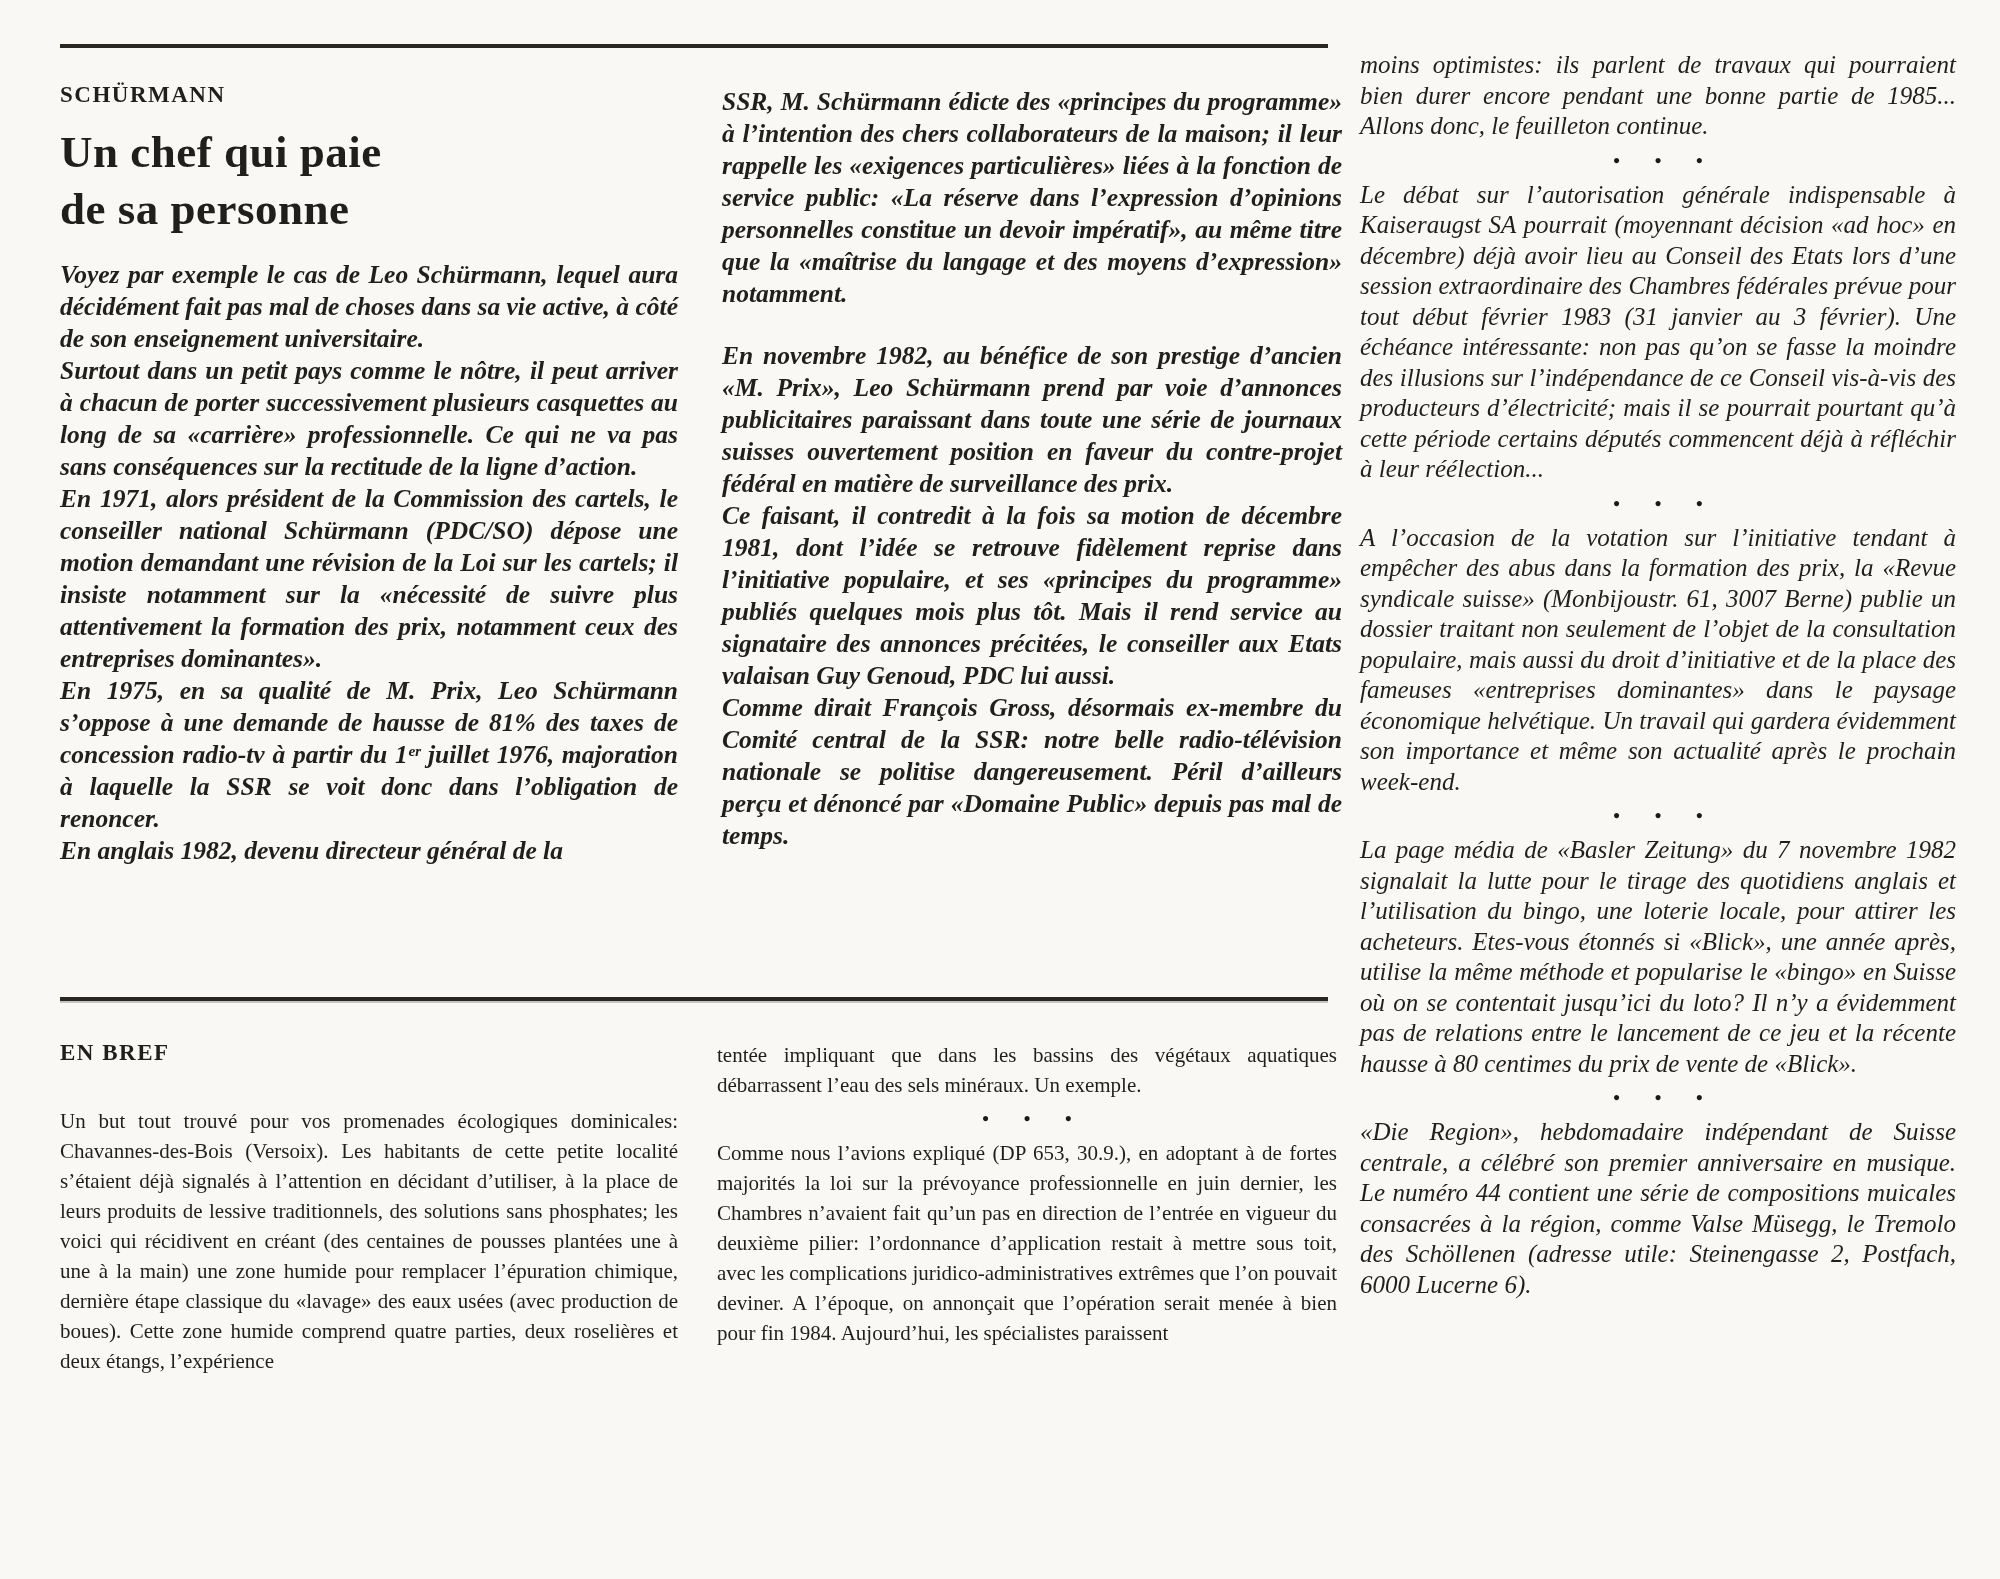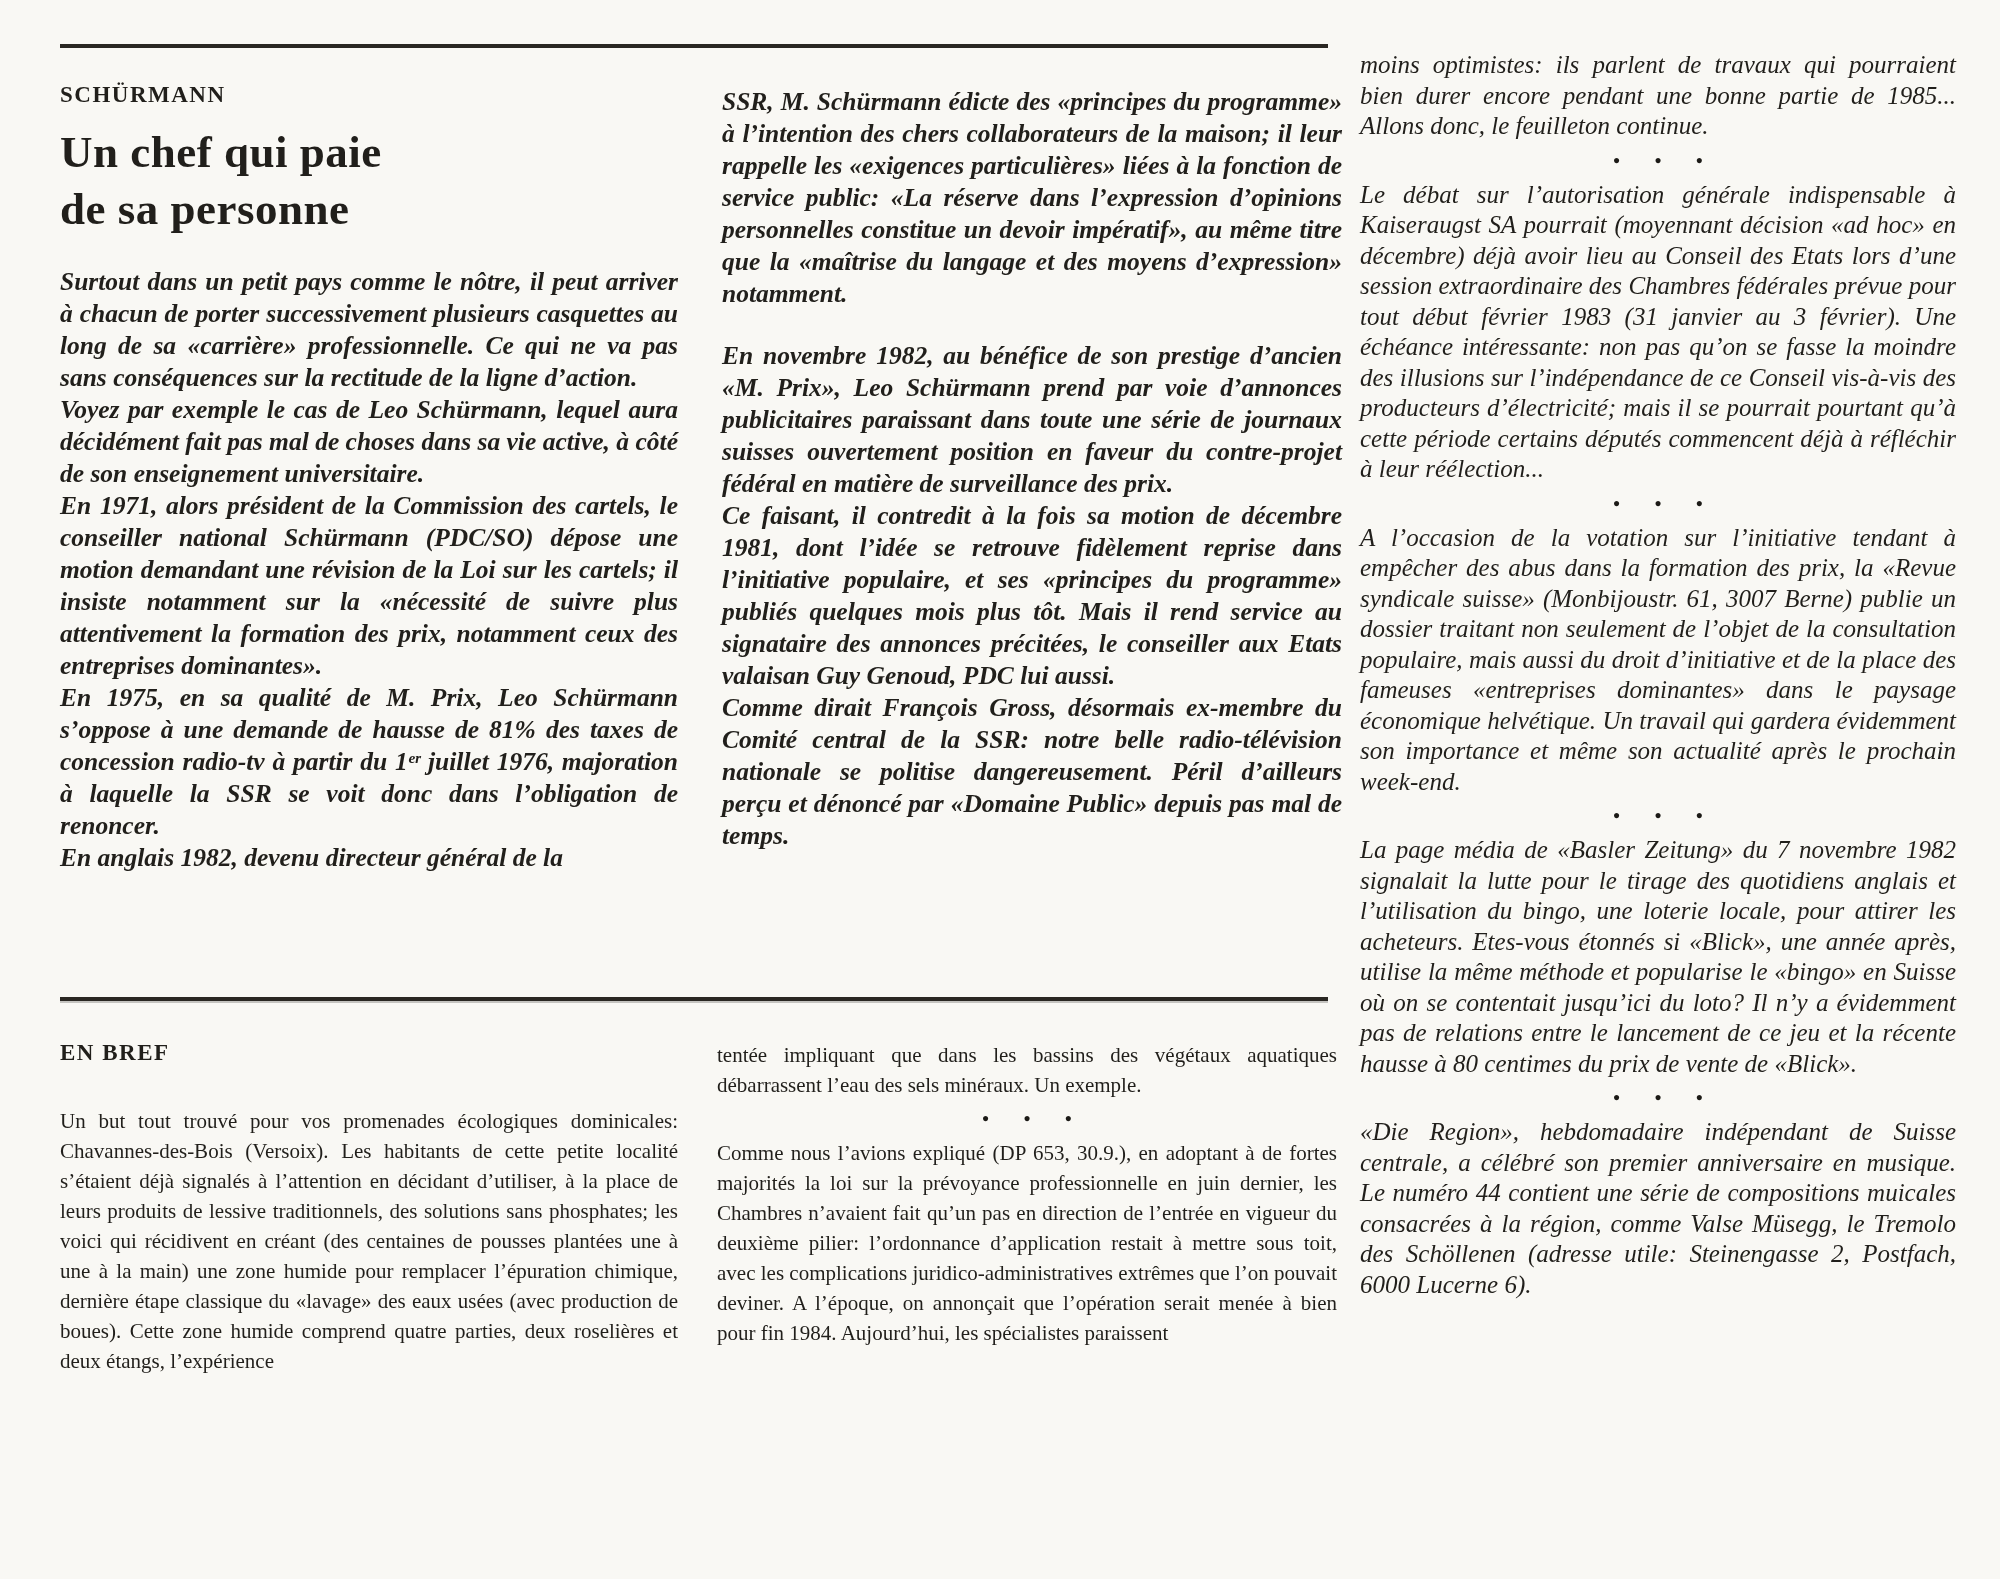--- a/index.html
+++ b/index.html
@@ -42,21 +42,21 @@
     font-weight: bold;
     font-size: 23px;
     letter-spacing: 1.5px;
   }
   .title-line {
     font-weight: bold;
     font-size: 45px;
     line-height: 57px;
     letter-spacing: 0.5px;
   }
-  .title-block { margin: 16px 0 28px 0; }
+  .title-block { margin: 16px 0 21px 0; }
   .italic-body p {
     font-style: italic;
     font-size: 25.5px;
     line-height: 32px;
     text-align: justify;
     margin: 0;
     font-weight: bold;
   }
   .gap-top { margin-top: 30px !important; }
   .col2-article { padding-top: 4px; }
@@ -117,22 +117,22 @@
   <div class="rule rule-top"></div>
   <div class="rule rule-mid"></div>
 
   <div class="article">
     <div class="col italic-body">
       <div class="kicker">SCHÜRMANN</div>
       <div class="title-block">
         <div class="title-line">Un chef qui paie</div>
         <div class="title-line">de sa personne</div>
       </div>
+      <p>Voyez par exemple le cas de Leo Schürmann, lequel aura décidément fait pas mal de choses dans sa vie active, à côté de son enseignement universitaire.</p>
       <p>Surtout dans un petit pays comme le nôtre, il peut arriver à chacun de porter successivement plusieurs casquettes au long de sa «carrière» professionnelle. Ce qui ne va pas sans conséquences sur la rectitude de la ligne d’action.</p>
-      <p>Voyez par exemple le cas de Leo Schürmann, lequel aura décidément fait pas mal de choses dans sa vie active, à côté de son enseignement universitaire.</p>
       <p>En 1971, alors président de la Commission des cartels, le conseiller national Schürmann (PDC/SO) dépose une motion demandant une révision de la Loi sur les cartels; il insiste notamment sur la «nécessité de suivre plus attentivement la formation des prix, notamment ceux des entreprises dominantes».</p>
       <p>En 1975, en sa qualité de M. Prix, Leo Schürmann s’oppose à une demande de hausse de 81% des taxes de concession radio-tv à partir du 1ᵉʳ juillet 1976, majoration à laquelle la SSR se voit donc dans l’obligation de renoncer.</p>
       <p>En anglais 1982, devenu directeur général de la</p>
     </div>
     <div class="col italic-body col2-article">
       <p>SSR, M. Schürmann édicte des «principes du programme» à l’intention des chers collaborateurs de la maison; il leur rappelle les «exigences particulières» liées à la fonction de service public: «La réserve dans l’expression d’opinions personnelles constitue un devoir impératif», au même titre que la «maîtrise du langage et des moyens d’expression» notamment.</p>
       <p class="gap-top">En novembre 1982, au bénéfice de son prestige d’ancien «M. Prix», Leo Schürmann prend par voie d’annonces publicitaires paraissant dans toute une série de journaux suisses ouvertement position en faveur du contre-projet fédéral en matière de surveillance des prix.</p>
       <p>Ce faisant, il contredit à la fois sa motion de décembre 1981, dont l’idée se retrouve fidèlement reprise dans l’initiative populaire, et ses «principes du programme» publiés quelques mois plus tôt. Mais il rend service au signataire des annonces précitées, le conseiller aux Etats valaisan Guy Genoud, PDC lui aussi.</p>
       <p>Comme dirait François Gross, désormais ex-membre du Comité central de la SSR: notre belle radio-télévision nationale se politise dangereusement. Péril d’ailleurs perçu et dénoncé par «Domaine Public» depuis pas mal de temps.</p>
     </div>

